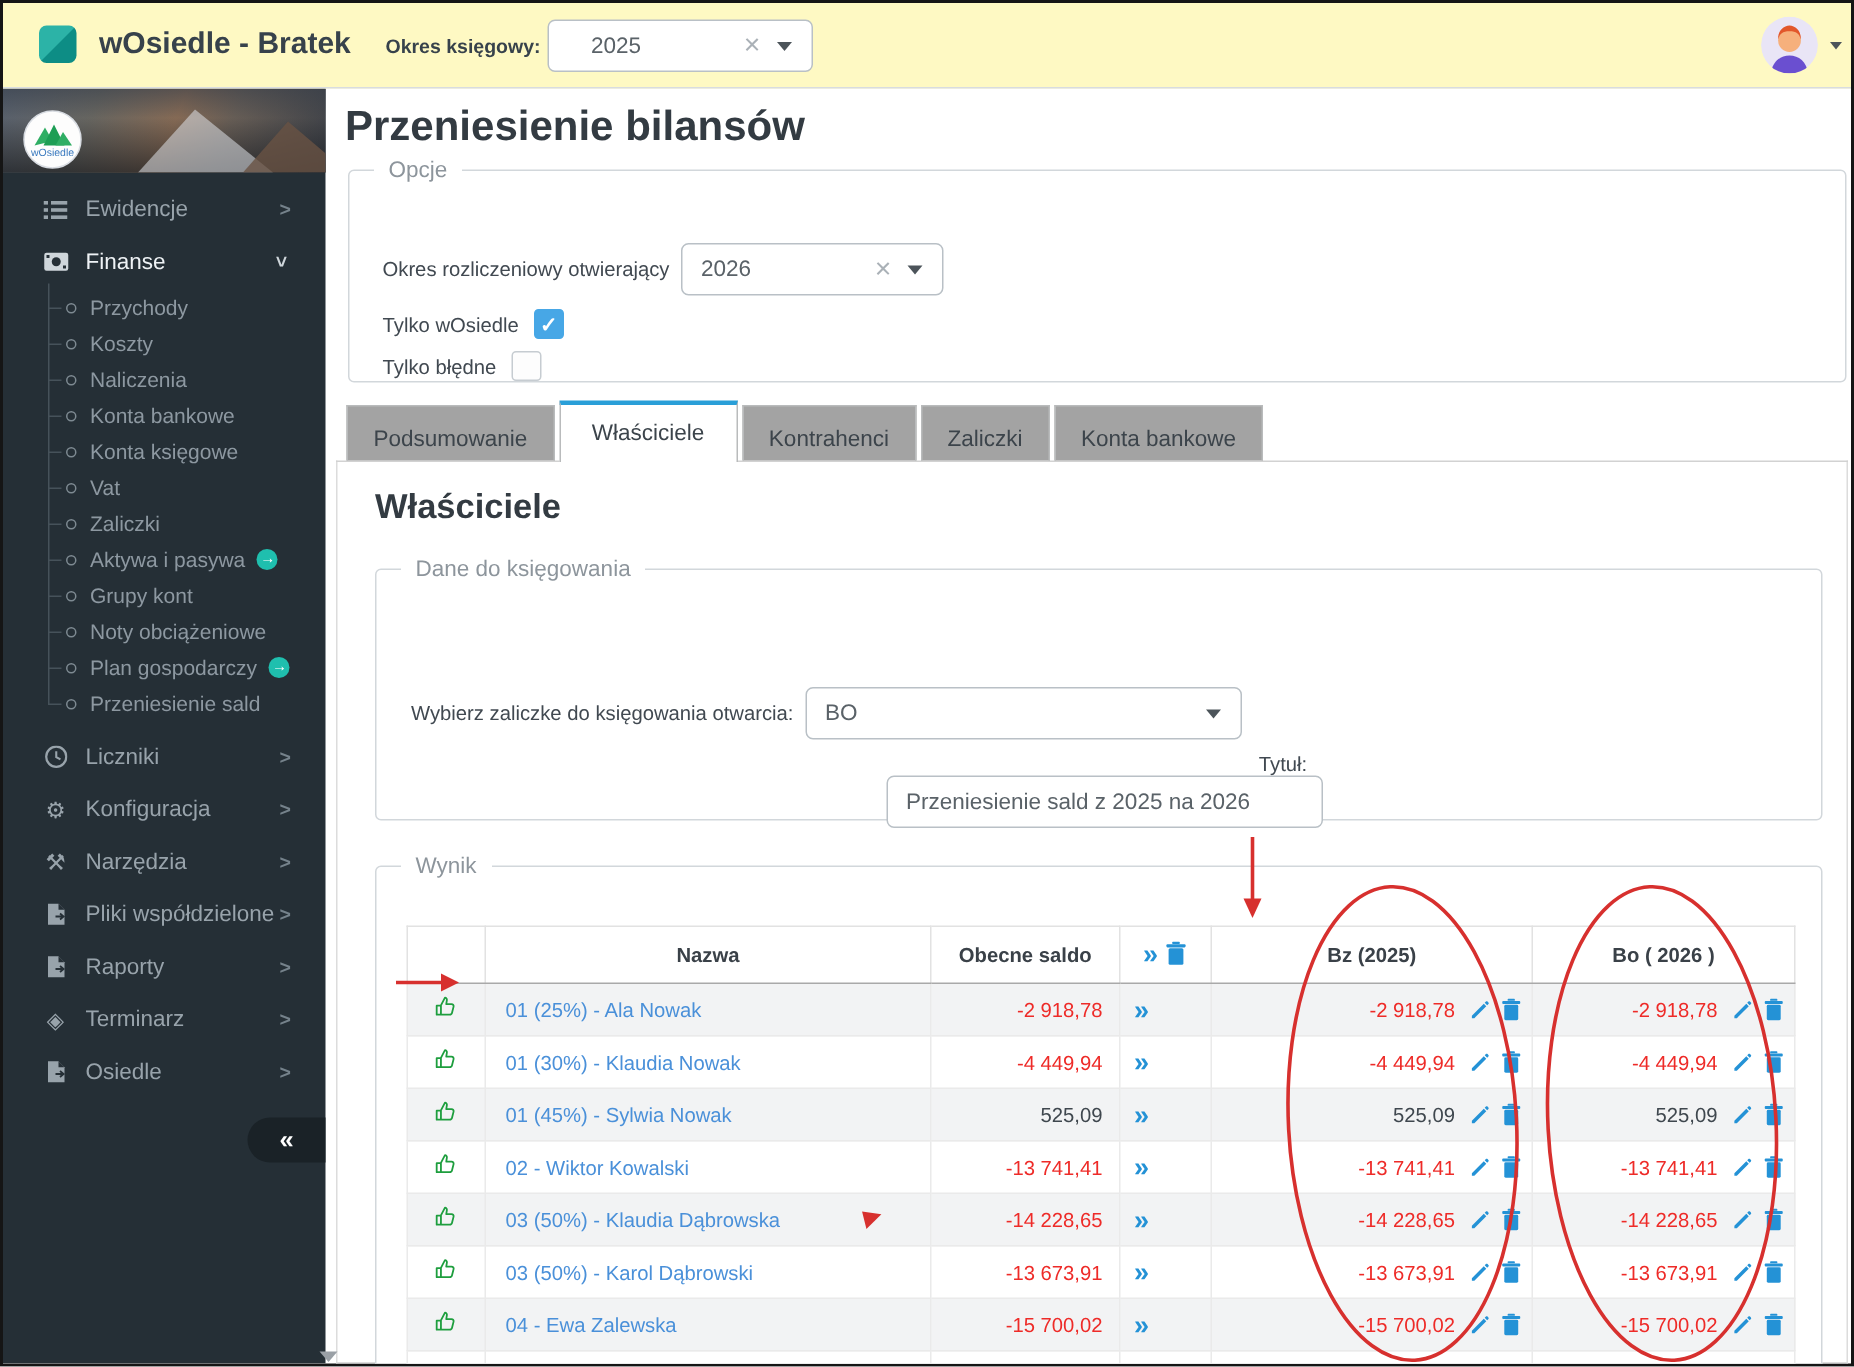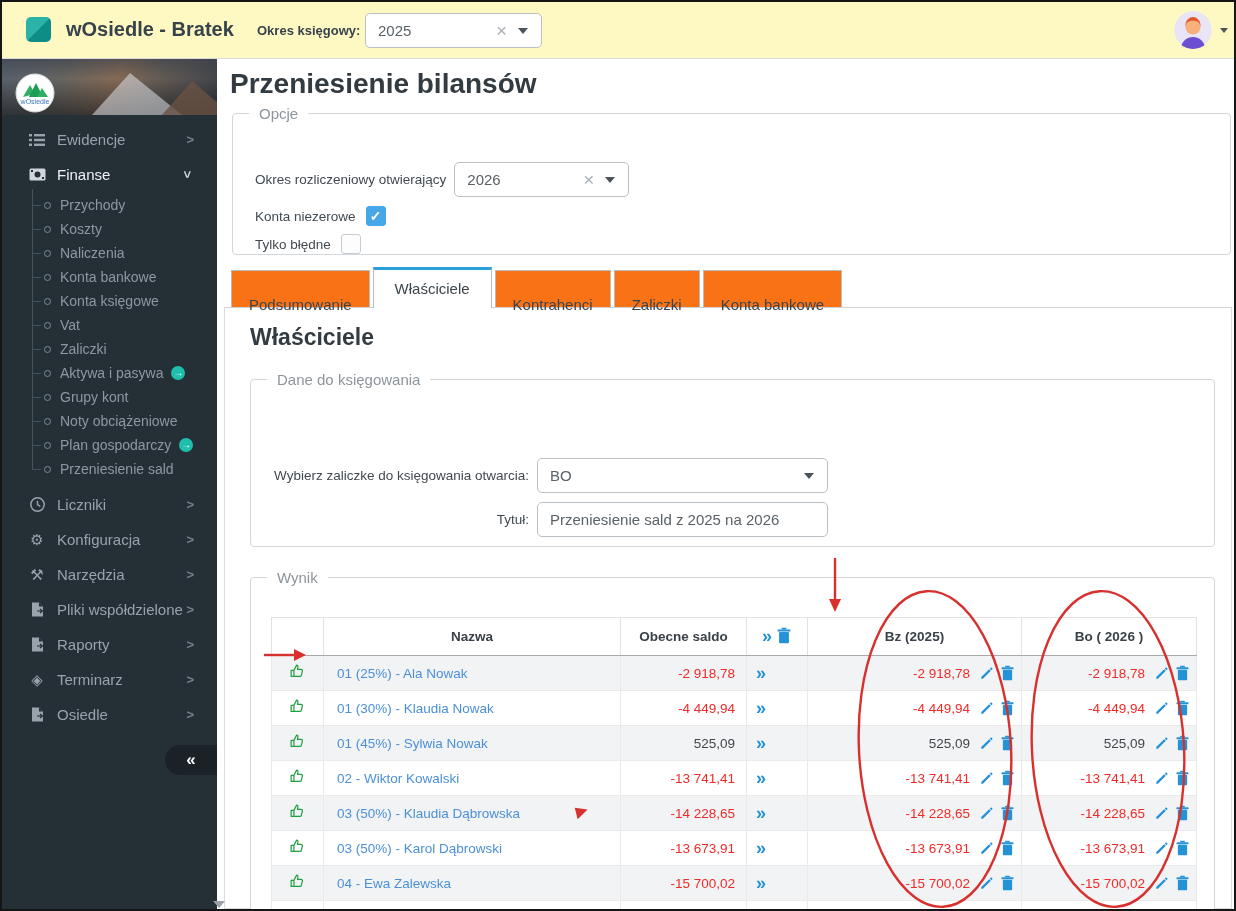--- a/index.html
+++ b/index.html
@@ -9,21 +9,21 @@
 
   
   .topbar { position:absolute; left:0; top:0; width:100%; height:57px;
             background:#fef9c3; border-bottom:1px solid #d8dce0; z-index:20; }
   .brand-logo { position:absolute; left:24px; top:15px; width:25px; height:25px; border-radius:5px;
                 background:linear-gradient(135deg,#2cb3a7 49%,#0d8d85 51%); }
   .brand-title { position:absolute; left:64px; top:16px; font-size:20px; font-weight:700; color:#37424b; }
   .period-label { position:absolute; left:255px; top:21px; font-size:13px; font-weight:700; color:#37424b; }
   .select { position:relative; border:1px solid #b9c0c6; border-radius:5px; background:#fff;
             font-size:15px; color:#5a6268; }
-  .topbar .select { position:absolute; left:363px; top:11px; width:177px; height:35px; line-height:33px; padding-left:12px; }
+  .topbar .select { position:absolute; left:363px; top:11px; width:177px; height:35px; line-height:33px; padding-left:28px; }
   .clear-x { position:absolute; right:34px; top:0; color:#aab1b7; font-size:19px; line-height:33px; }
   .caret { position:absolute; right:13px; top:14px; width:0; height:0;
            border-left:5px solid transparent; border-right:5px solid transparent; border-top:6px solid #4c545a; }
   .avatar { position:absolute; left:1172px; top:9px; width:38px; height:38px; border-radius:50%; overflow:hidden; }
   .user-caret { position:absolute; left:1218px; top:26px; width:0; height:0;
                 border-left:4px solid transparent; border-right:4px solid transparent; border-top:5px solid #4c545a; }
 
   
   .sidebar { position:absolute; left:0; top:57px; width:215px; height:850px; background:#252f36; z-index:10; }
   .side-photo { position:relative; height:56px; overflow:hidden;
@@ -71,35 +71,35 @@
   .chk-nonzero { top:84px; }
   .chk-errors { top:112px; }
   .checkbox { width:20px; height:20px; border-radius:3px; margin-left:10px; border:1px solid #c6ccd1;
               background:#fdfdfd; position:relative; }
   .checkbox.checked { background:#47a7e6; border-color:#47a7e6; color:#fff; font-size:14px; font-weight:700;
                       text-align:center; line-height:19px; }
 
   
   .tabs { position:absolute; left:222px; top:265px; width:1008px; height:41px; display:flex;
           align-items:flex-end; border-bottom:1px solid #d2d2d2; z-index:5; }
-  .tab { height:37px; line-height:35px; background:#f97316; border:1px solid #b9bbbc; border-bottom:none;
-         margin-right:3px; padding:16px 17px; font-size:15px; color:#3c444b; cursor:pointer; }
+  .tab { height:37px; line-height:35px; background:#a3a3a3; border:1px solid #b9bbbc; border-bottom:none;
+         margin-right:3px; padding:4px 17px; font-size:15px; color:#3c444b; cursor:pointer; }
   .tab:first-child { margin-left:7px; }
   .tab.active { height:41px; line-height:37px; background:#fff; border-top:3px solid #2a9fd8;
                 margin-bottom:-1px; padding:0 21px; z-index:6; }
   .tabpanel { position:absolute; left:222px; top:305px; width:1008px; height:602px;
               border:1px solid #dcdcdc; border-top:none; background:#fff; }
   .section-title { position:absolute; left:248px; top:322px; font-size:23px; font-weight:600; color:#333b42; }
 
   
   .form-row { position:absolute; left:0; display:flex; align-items:center; width:100%; }
   .form-row .flabel { width:278px; text-align:right; font-size:13.5px; color:#414951; }
   .form-row .ctrl { position:relative; margin-left:8px; width:291px; height:35px; line-height:33px;
                     padding-left:12px; border:1px solid #b9c0c6; border-radius:5px; font-size:15px; color:#5a6268; background:#fff; }
-  .row-bz { top:26px; } .row-bo { top:70px; } .row-title { top:114px; }
+  .row-bz { top:26px; } .row-bo { top:70px; } .row-title { top:114px;flex-direction:column; }
 
   
   .rtable { position:absolute; left:20px; top:31px; width:925px; border-collapse:collapse; table-layout:fixed;
             font-size:13.5px; background:#fff; }
   .rtable th { height:38px; border:1px solid #e2e2e2; border-bottom:1px solid #a9a9a9; background:#fff;
                font-weight:700; color:#3a4148; text-align:center; }
   .rtable td { height:35px; border:1px solid #eaeaea; color:#3f474e; }
   .rtable tr.odd td { background:#f2f3f4; }
   td.c-status { text-align:center; }
   td.c-name { color:#4a90d9; padding-left:13px; }
@@ -308,21 +308,21 @@
     <legend>Opcje</legend>
     <div class="opt-row1">
       <span class="lbl">Okres rozliczeniowy otwierający</span>
       <div class="select opt-select">
         <span>2026</span>
         <span class="clear-x">×</span>
         <span class="caret"></span>
       </div>
     </div>
     <div class="chk-row chk-nonzero">
-      <span>Konta niezerowe</span>
+      <span>Tylko wOsiedle</span>
       <span class="checkbox checked">✓</span>
     </div>
     <div class="chk-row chk-errors">
       <span>Tylko błędne</span>
       <span class="checkbox"></span>
     </div>
   </fieldset>
 
   <div class="tabs">
     <div class="tab">Podsumowanie</div>

